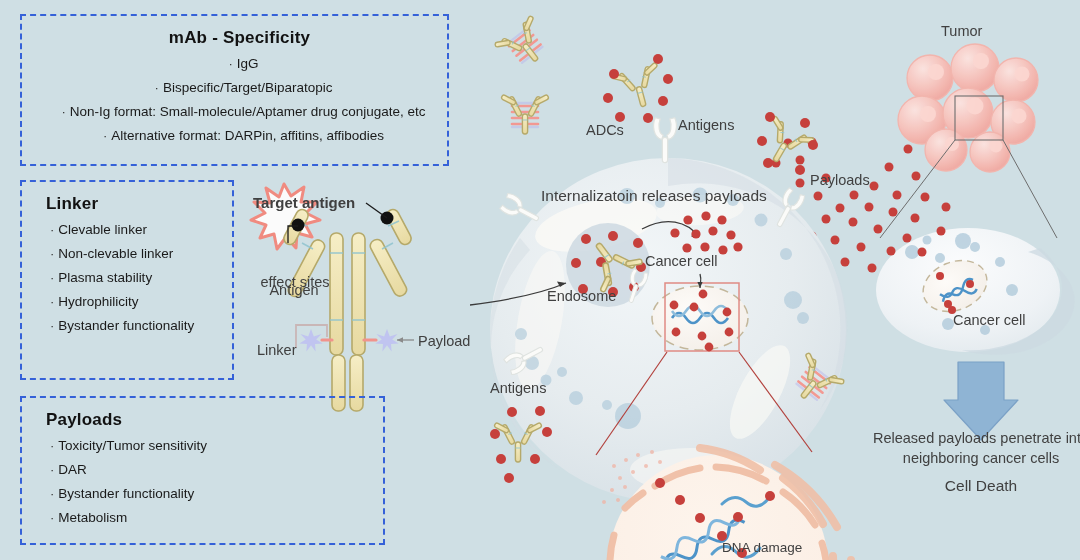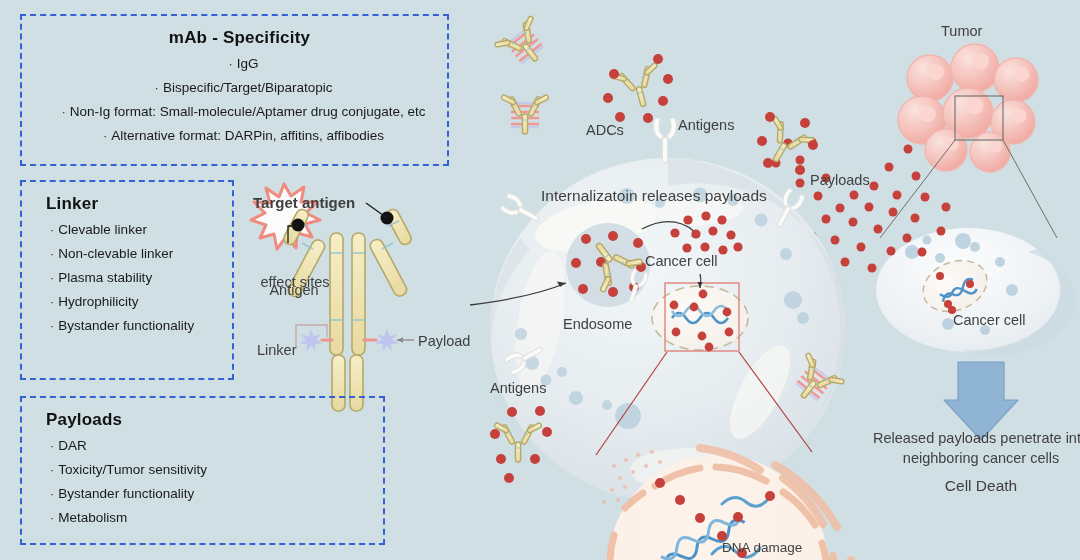--- a/index.html
+++ b/index.html
@@ -502,36 +502,36 @@
     <div class="panel-title nosel">Linker</div>
     <div class="panel-item nosel"><span class="dot">·</span><span>Clevable linker</span></div>
     <div class="panel-item nosel"><span class="dot">·</span><span>Non-clevable linker</span></div>
     <div class="panel-item nosel"><span class="dot">·</span><span>Plasma stability</span></div>
     <div class="panel-item nosel"><span class="dot">·</span><span>Hydrophilicity</span></div>
     <div class="panel-item nosel"><span class="dot">·</span><span>Bystander functionality</span></div>
   </div>
 
   <div class="panel" id="panel-payloads">
     <div class="panel-title nosel">Payloads</div>
+    <div class="panel-item nosel"><span class="dot">·</span><span>Toxicity/Tumor sensitivity</span></div>
     <div class="panel-item nosel"><span class="dot">·</span><span>DAR</span></div>
-    <div class="panel-item nosel"><span class="dot">·</span><span>Toxicity/Tumor sensitivity</span></div>
     <div class="panel-item nosel"><span class="dot">·</span><span>Bystander functionality</span></div>
     <div class="panel-item nosel"><span class="dot">·</span><span>Metabolism</span></div>
   </div>
 
   <div class="lbl bold nosel" style="left:236px;top:194px;font-size:15px;margin-left:17px;">Target antigen</div>
   <div class="lbl nosel center" style="left:251px;top:254px;width:86px;margin-top:27px;">Antigen</div>
   <div class="lbl nosel center" style="left:243px;top:273px;width:104px;">effect sites</div>
   <div class="lbl nosel" style="left:257px;top:341px;">Linker</div>
   <div class="lbl nosel" style="left:418px;top:332px;">Payload</div>
 
   <div class="lbl nosel" style="left:586px;top:121px;">ADCs</div>
   <div class="lbl nosel" style="left:678px;top:116px;">Antigens</div>
   <div class="lbl big nosel" style="left:541px;top:186px;">Internalizatoin releases payloads</div>
-  <div class="lbl nosel" style="left:563px;top:287px;margin-top:28px;">Endosome</div>
+  <div class="lbl nosel" style="left:547px;top:287px;">Endosome</div>
   <div class="lbl nosel" style="left:645px;top:252px;">Cancer cell</div>
   <div class="lbl nosel" style="left:490px;top:379px;">Antigens</div>
   <div class="lbl nosel" style="left:722px;top:540px;font-size:13.5px;">DNA damage</div>
 
   <div class="lbl nosel" style="left:941px;top:22px;">Tumor</div>
   <div class="lbl nosel" style="left:810px;top:171px;">Payloads</div>
   <div class="lbl nosel" style="left:953px;top:311px;">Cancer cell</div>
   <div class="lbl nosel center" style="left:851px;top:429px;width:260px;">Released payloads penetrate into</div>
   <div class="lbl nosel center" style="left:851px;top:449px;width:260px;">neighboring cancer cells</div>
   <div class="lbl big nosel center" style="left:881px;top:476px;width:200px;">Cell Death</div>

